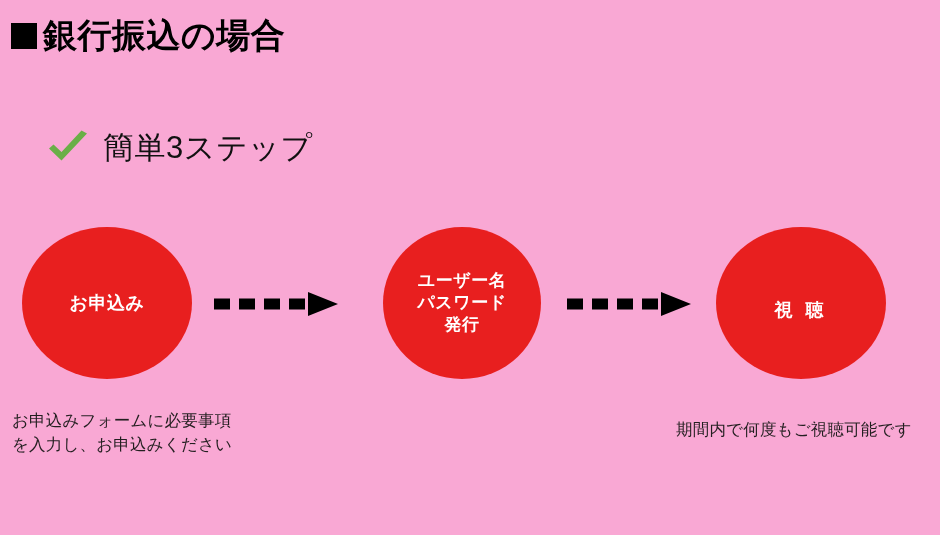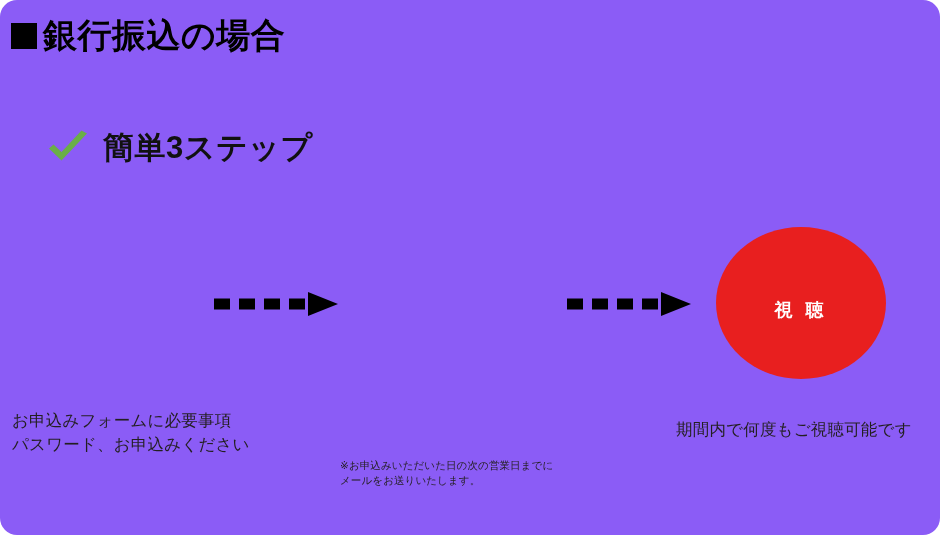--- a/index.html
+++ b/index.html
@@ -14,22 +14,21 @@
     position: relative;
     overflow: hidden;
     font-family: "Liberation Sans", "DejaVu Sans", sans-serif;
     color: #231f20;
     -webkit-font-smoothing: antialiased;
   }
 
   .slide {
     position: absolute;
     inset: 0;
-    background: #8b5cf6;
-    border-radius: 17px;
+    background: #f9a8d4;
   }
 
   
   .page-title {
     position: absolute;
     left: 11px;
     top: 18px;
     display: flex;
     align-items: center;
     gap: 6px;
@@ -61,21 +60,21 @@
     white-space: nowrap;
   }
   .check-icon {
     width: 46px;
     height: 38px;
     flex: 0 0 auto;
     display: block;
   }
   .sub-heading-text {
     font-size: 31px;
-    font-weight: bold;
+    font-weight: normal;
     line-height: 1;
     color: #111111;
     letter-spacing: 0.5px;
   }
 
   
   .flow {
     position: absolute;
     left: 0;
     top: 227px;
@@ -158,37 +157,43 @@
 
   <div class="sub-heading">
     <svg class="check-icon" viewBox="0 0 46 38" aria-hidden="true">
       <path d="M4 20.5 L16.5 32.5 L42 5.5 L36.5 2.5 L16.5 24 L8.5 16.5 Z" fill="#6aaf47"></path>
     </svg>
     <span class="sub-heading-text">簡単3ステップ</span>
   </div>
 
   <div class="flow">
 
+    <div class="step-circle" id="circle-1">
+      <span class="circle-label">お申込み</span>
+    </div>
 
     <svg class="flow-arrow" id="arrow-1" viewBox="0 0 130 28" aria-hidden="true">
       <line x1="2" y1="14" x2="98" y2="14" stroke="#000000" stroke-width="11" stroke-dasharray="16 9"></line>
       <polygon points="96,2 126,14 96,26" fill="#000000"></polygon>
     </svg>
 
+    <div class="step-circle" id="circle-2">
+      <span class="circle-label">ユーザー名
+パスワード
+発行</span>
+    </div>
 
     <svg class="flow-arrow" id="arrow-2" viewBox="0 0 130 28" aria-hidden="true">
       <line x1="2" y1="14" x2="98" y2="14" stroke="#000000" stroke-width="11" stroke-dasharray="16 9"></line>
       <polygon points="96,2 126,14 96,26" fill="#000000"></polygon>
     </svg>
 
     <div class="step-circle" id="circle-3">
       <span class="circle-label">視 聴</span>
     </div>
 
   </div>
 
   <div class="caption" id="caption-1">お申込みフォームに必要事項
-パスワード、お申込みください</div>
-  <div class="caption-note">※お申込みいただいた日の次の営業日までに
-メールをお送りいたします。</div>
+を入力し、お申込みください</div>
   <div class="caption" id="caption-3">期間内で何度もご視聴可能です</div>
 
 </div>
 
 </body></html>

